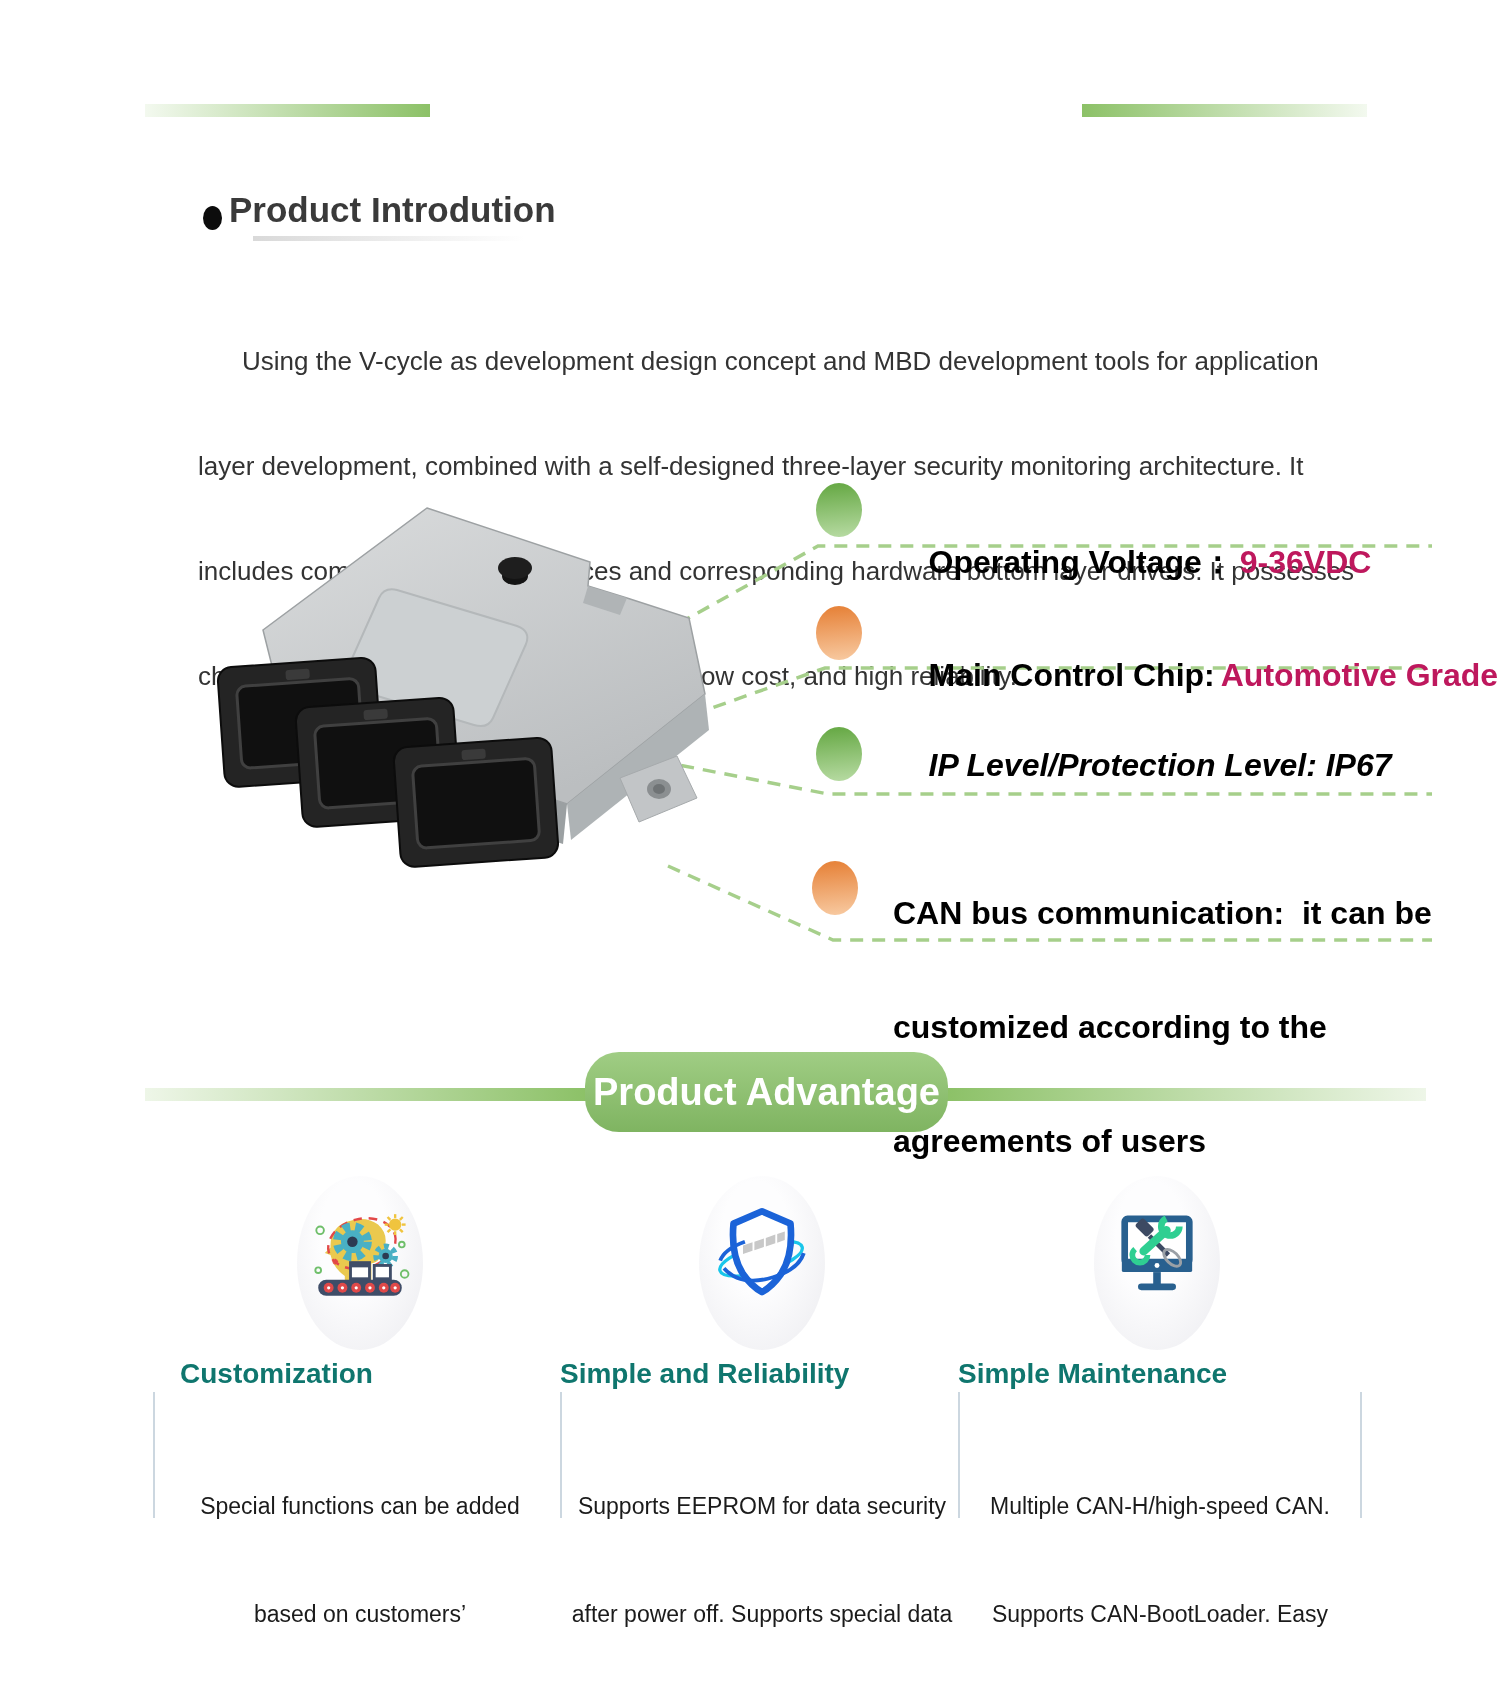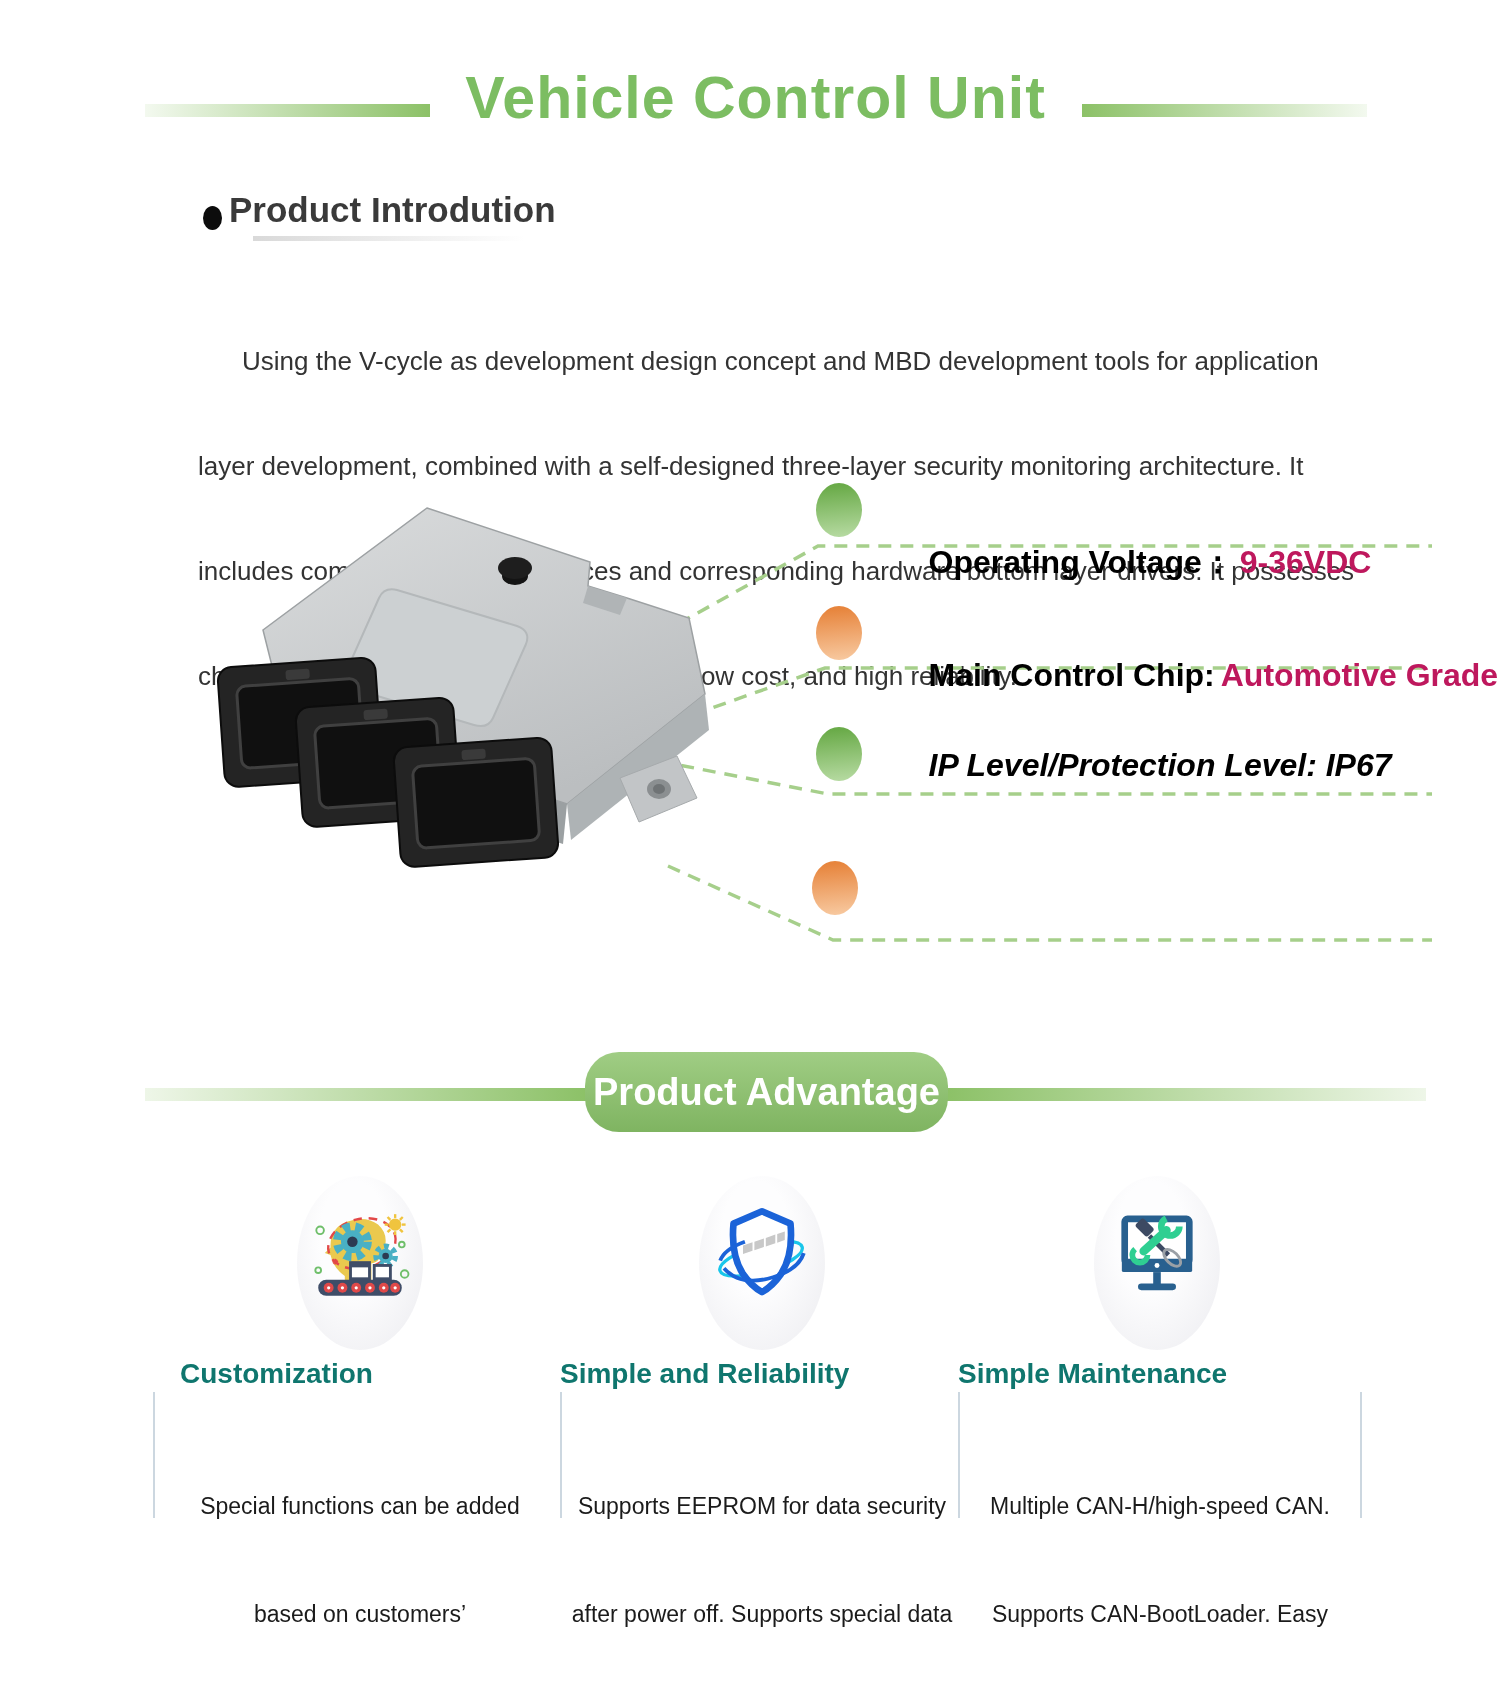--- a/index.html
+++ b/index.html
@@ -47,21 +47,20 @@
   .divider{position:absolute;top:1392px;width:2px;height:126px;background:#ccd7e0;}
 
   svg{display:block;}
 </style>
 </head>
 <body>
 
 <div id="page">
 
   <div class="hline left"></div>
-  <div class="page-title">Vehicle Control Unit</div>
   <div class="hline right"></div>
 
   <div class="intro-head">
     <div class="intro-bullet"></div>
     <div class="intro-title">Product Introdution</div>
   </div>
   <div class="intro-underline"></div>
 
   <div class="intro-para">
     <div class="l0">Using the V-cycle as development design concept and MBD development tools for application</div>
@@ -131,20 +130,25 @@
   <div class="feat" style="top:618px;">
     <span class="lab">Main Control Chip:</span><span class="val">Automotive Grade</span>
   </div>
 
   <div class="dot green" style="left:816px;top:727px;"></div>
   <div class="feat" style="top:708px;font-style:italic;">
     <span class="lab">IP Level/Protection Level: IP67</span>
   </div>
 
   <div class="dot orange" style="left:812px;top:861px;"></div>
+  <div class="feat" style="top:818px;">
+    <div class="lab">CAN bus communication:  it can be</div>
+    <div class="lab">customized according to the</div>
+    <div class="lab">agreements of users</div>
+  </div>
 
   <div class="adv-line left"></div>
   <div class="adv-line right"></div>
   <div class="adv-pill">
     <span>Product Advantage</span>
   </div>
 
   <div class="adv-ellipse" style="left:297px;"></div>
   <div class="adv-ellipse" style="left:699px;"></div>
   <div class="adv-ellipse" style="left:1094px;"></div>

